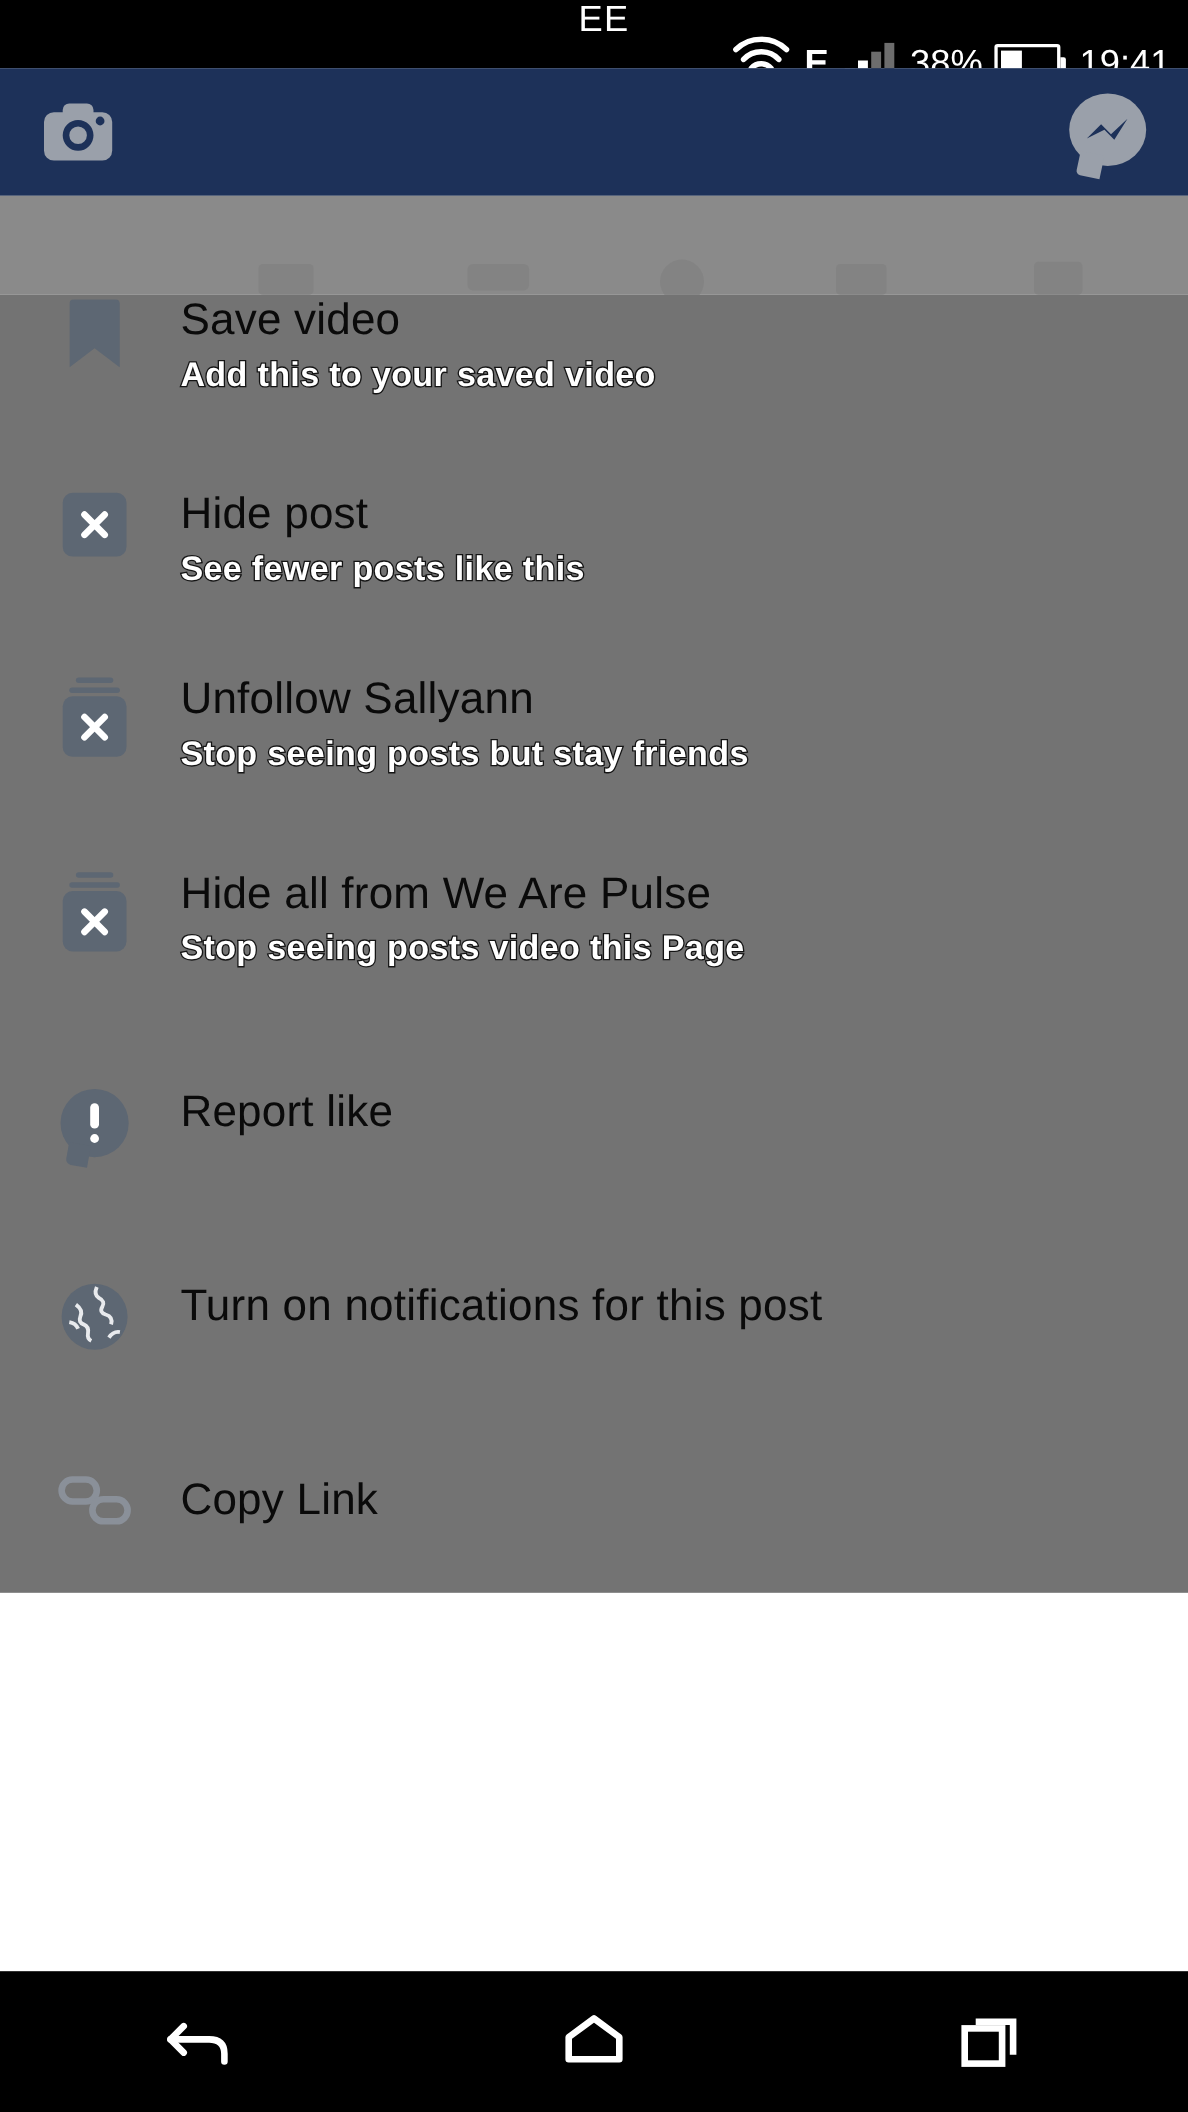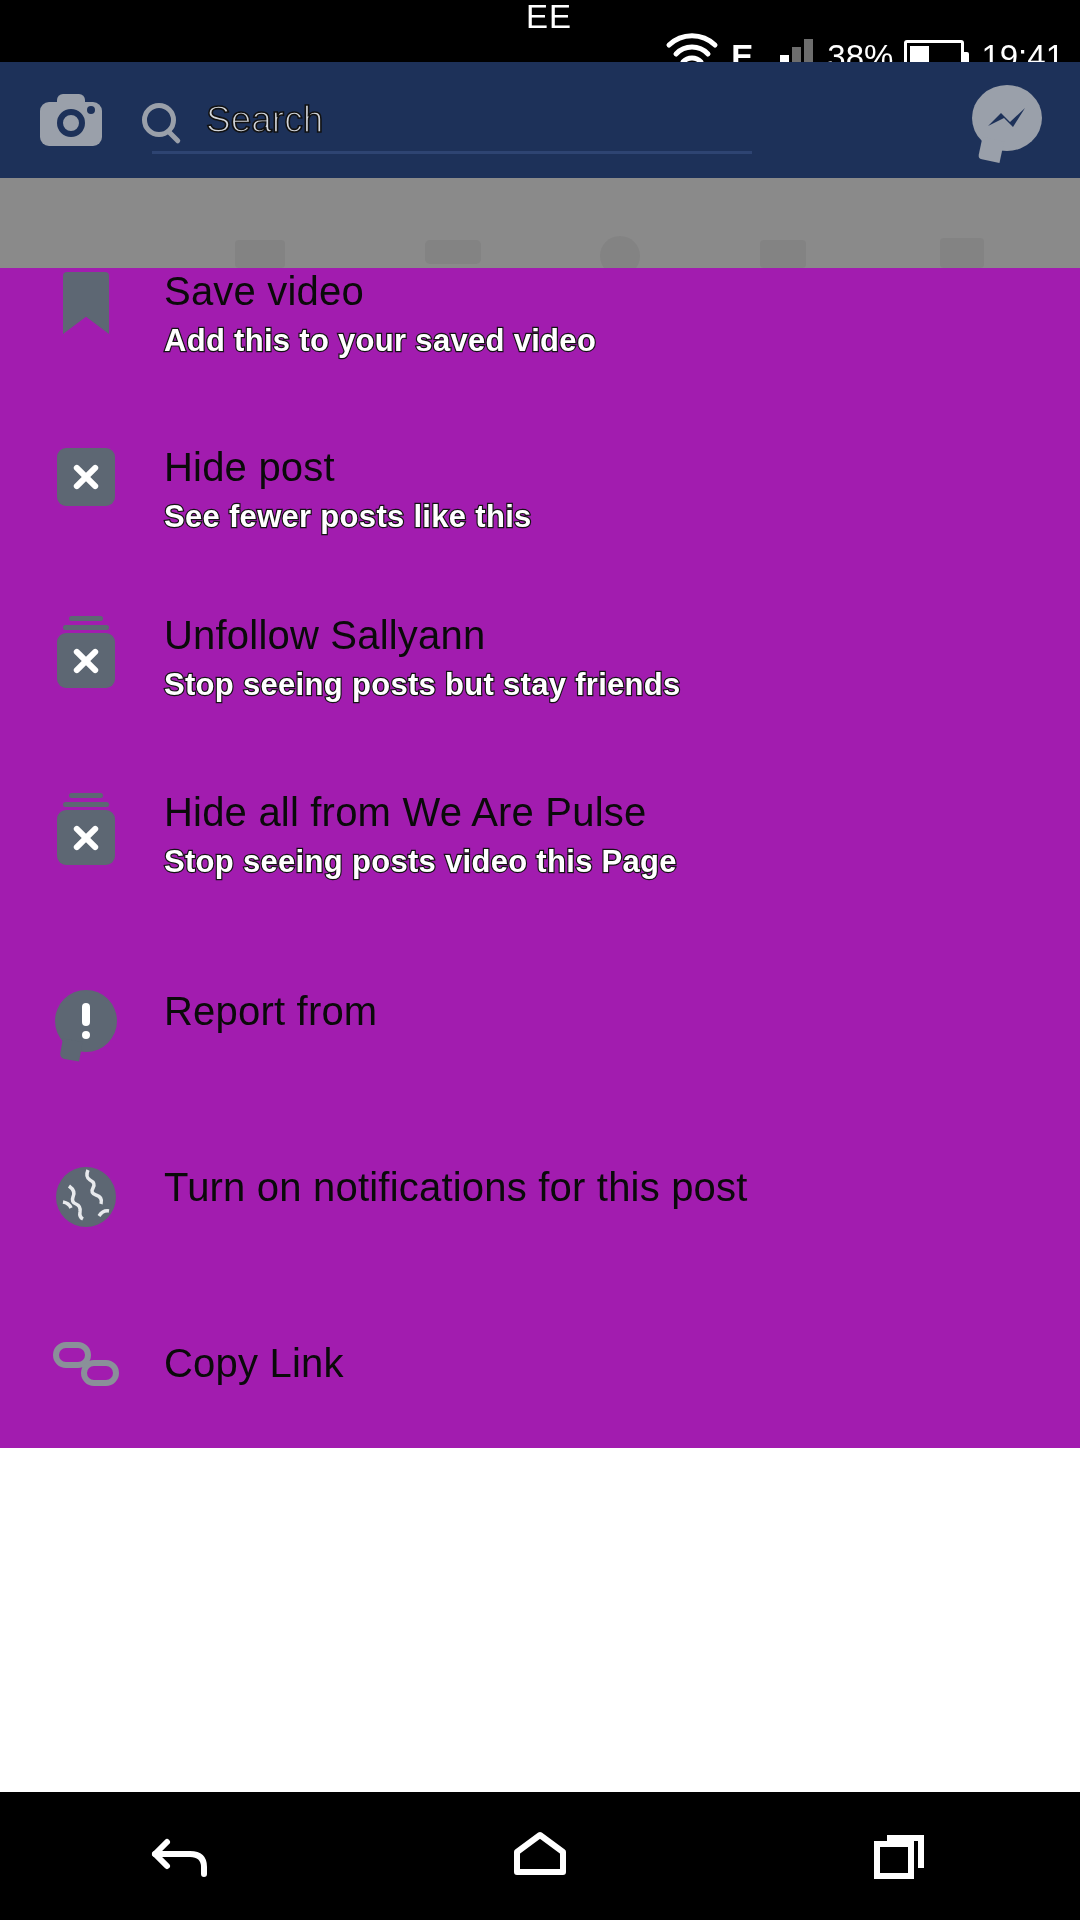--- a/index.html
+++ b/index.html
@@ -109,21 +109,21 @@
   .ghost{ position:absolute; background:#7e7e7e; opacity:.55; }
   .ghost.g1{ left:235px; top:62px; width:50px; height:28px; border-radius:4px; }
   .ghost.g2{ left:425px; top:62px; width:56px; height:24px; border-radius:5px; }
   .ghost.g3{ left:600px; top:58px; width:40px; height:40px; border-radius:50%; }
   .ghost.g4{ left:760px; top:62px; width:46px; height:28px; border-radius:4px; }
   .ghost.g5{ left:940px; top:60px; width:44px; height:30px; border-radius:4px; }
 
   
   .sheet{
     position:absolute; left:0; top:268px; width:1080px; height:1180px;
-    background:#a21caf;
+    background:#737373;
   }
   .menu-item{
     position:absolute; left:0; width:1080px; display:flex; align-items:flex-start;
   }
   .mi-icon{
     width:96px; flex:none; display:flex; justify-content:center;
     margin-left:38px; padding-top:4px;
   }
   .mi-text{ margin-left:30px; }
   .mi-title{
@@ -246,25 +246,20 @@
 
 <div class="fbheader">
 
   <div class="cam-icon">
     <div class="cam-hump"></div>
     <div class="cam-body"></div>
     <div class="cam-lens"></div>
     <div class="cam-dot"></div>
   </div>
 
-  <div class="searchbox">
-    <div class="mag"></div>
-    <div class="search-placeholder">Search</div>
-    <div class="search-underline"></div>
-  </div>
 
   <div class="msgr">
     <div class="msgr-bubble"></div>
     <div class="msgr-tail"></div>
     <svg width="46" height="40" viewBox="0 0 46 40">
       <path d="M4 26 L17 13 L26 22 L41 8 L29 27 L20 18 Z" fill="#1d3159"></path>
     </svg>
   </div>
 </div>
 
@@ -327,21 +322,21 @@
   </div>
 
   <div class="menu-item" style="top:718px">
     <div class="mi-icon">
       <div class="ic-report">
           <div class="bang"></div>
           <div class="dot"></div>
         </div>
     </div>
     <div class="mi-text">
-      <div class="mi-title only">Report from</div>
+      <div class="mi-title only">Report like</div>
     </div>
   </div>
 
   <div class="menu-item" style="top:894px">
     <div class="mi-icon">
       <svg class="ic-globe" viewBox="0 0 62 62">
         <circle cx="31" cy="31" r="30" fill="#5d6773"></circle>
         <path d="M14 20 q7 5 4 11 q-2 5 3 7 q5 2 4 8 q-1 5 3 7" fill="none" stroke="#e8eaed" stroke-width="3.5"></path>
         <path d="M33 4 q-3 7 2 10 q6 3 3 8 q-3 5 3 7 q7 2 5 9" fill="none" stroke="#e8eaed" stroke-width="3.5"></path>
         <path d="M44 50 q4-6 10-5" fill="none" stroke="#e8eaed" stroke-width="3.5"></path>

